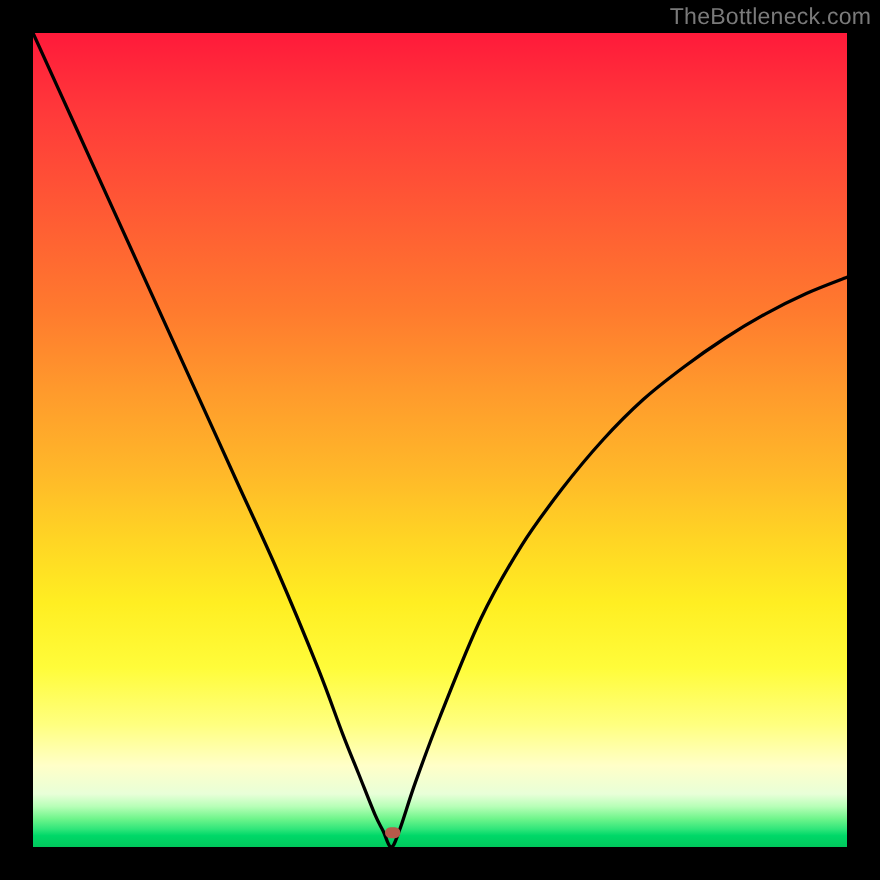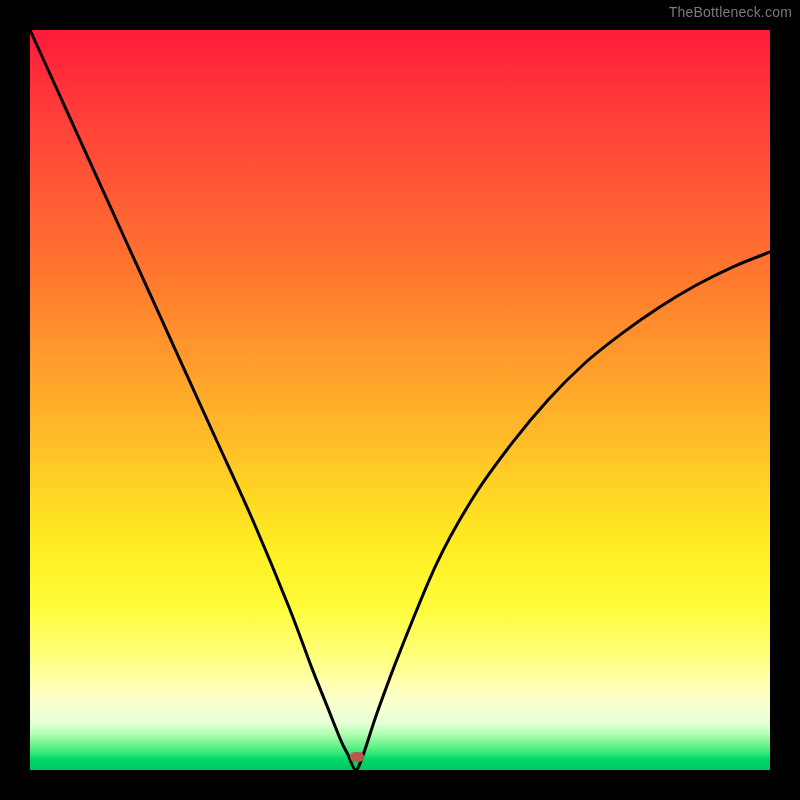--- a/index.html
+++ b/index.html
@@ -64,21 +64,21 @@
     height: 10px;
     background: #b65a4a;
     border-radius: 5px;
     transform: translate(-50%, -50%);
   }
   .watermark {
     position: absolute;
     top: 4px;
     right: 8px;
     color: #7a7a7a;
-    font-size: 14px;
+    font-size: 21px;
     letter-spacing: 0.2px;
     font-weight: 400;
   }
 </style>
 </head>
 <body>
 
 <div class="frame">
 
   <div class="watermark">TheBottleneck.com</div>

